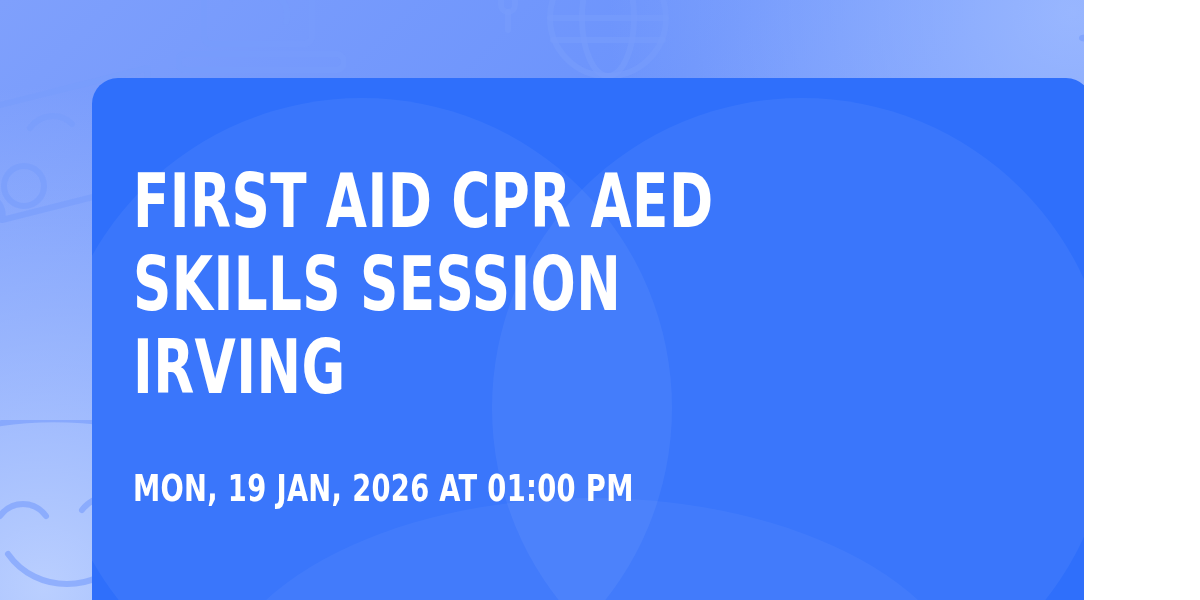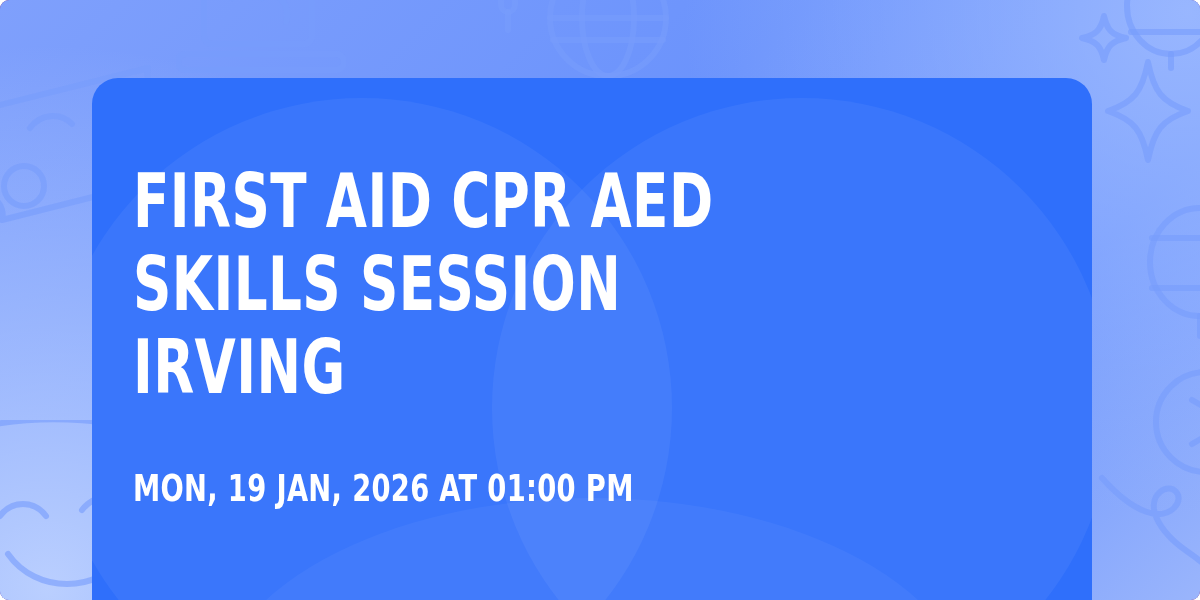--- a/index.html
+++ b/index.html
@@ -8,25 +8,24 @@
   }
   body {
     width: 1200px;
     height: 600px;
     overflow: hidden;
     font-family: "Liberation Sans", sans-serif;
   }
 
   #event-banner {
     position: relative;
-    width: 1200px;
+    width: 1084px;
     height: 600px;
     overflow: hidden;
     background: #701a75;
-    border-radius: 9px;
   }
 
   
   .bg-base {
     position: absolute;
     inset: 0;
     background:
       radial-gradient(circle at 4% 98%, rgba(190,210,255,0.95) 0%, rgba(190,210,255,0) 42%),
       radial-gradient(circle at 99% 2%, rgba(160,188,255,0.85) 0%, rgba(160,188,255,0) 38%),
       linear-gradient(135deg, #7fa0fc 0%, #6b93fc 45%, #6f97fd 75%, #9ab5fc 100%);

